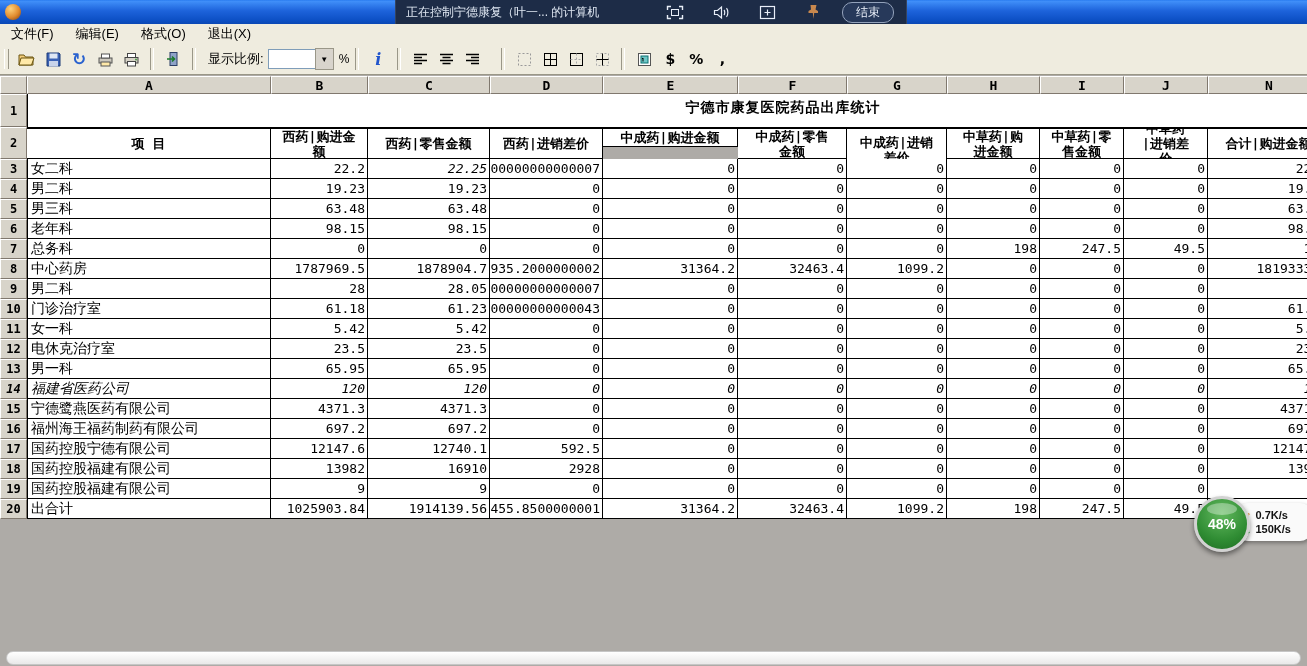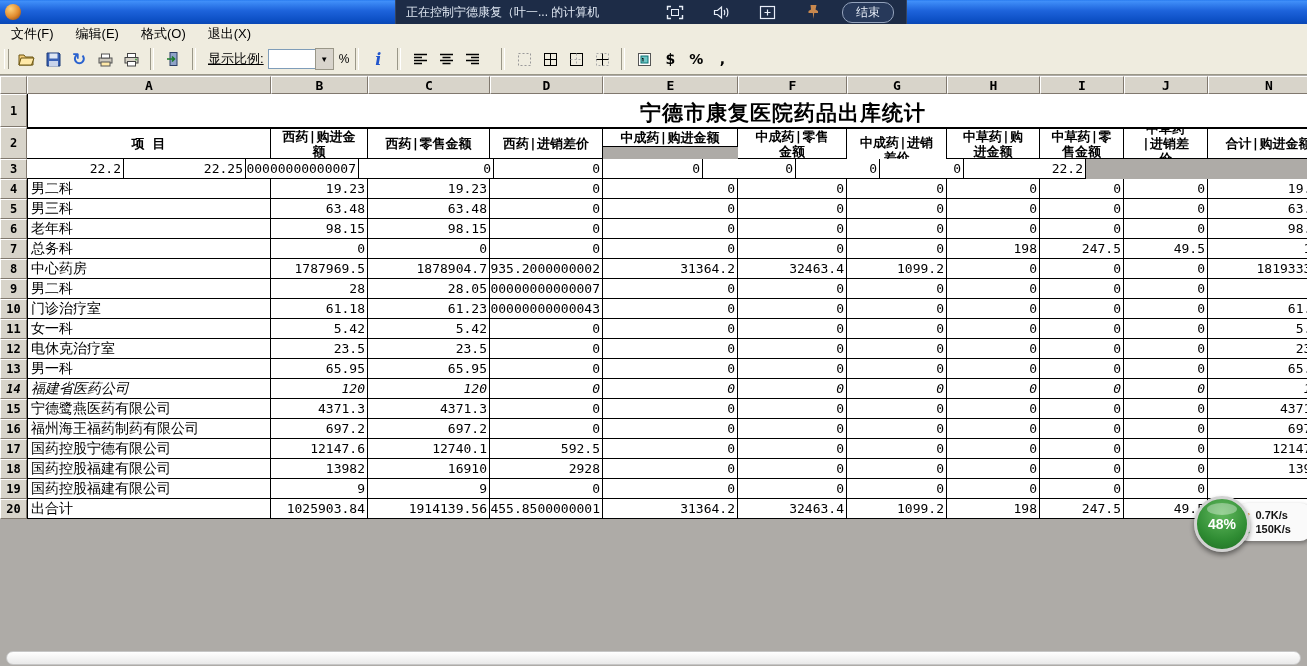--- a/index.html
+++ b/index.html
@@ -28,21 +28,21 @@
   .menu-item{padding:1px 11px;cursor:default;}
 
   
   .toolbar{position:absolute;left:0;top:44px;width:1307px;height:30px;background:#efecdf;
     border-bottom:1px solid #9a9788;display:flex;align-items:center;font-size:13px;}
   .grip{width:3px;height:20px;margin:0 5px 0 4px;border-left:1px solid #fff;border-right:1px solid #9a9788;}
   .tsep{width:2px;height:22px;margin:0 6px;border-left:1px solid #9a9788;border-right:1px solid #fff;}
   .tbtn{width:24px;height:24px;display:flex;align-items:center;justify-content:center;margin:0 1px;cursor:pointer;}
   .tglyph{font-weight:bold;font-size:14px;color:#000;font-family:"DejaVu Sans",sans-serif;}
   .info-i{color:#2255cc;font-family:"DejaVu Serif",serif;font-style:italic;font-weight:bold;font-size:16px;}
-  .zoom-label{margin:0 4px 0 6px;text-decoration:underline;}
+  .zoom-label{margin:0 4px 0 6px;}
   .combo{display:flex;align-items:center;cursor:pointer;}
   .combo-field{width:46px;height:18px;background:#fff;border:1px solid #7f9db9;border-right:none;}
   .combo-btn{width:17px;height:20px;background:#d8d4cc;border:1px solid #9a9788;display:flex;
     align-items:center;justify-content:center;font-size:8px;color:#000;}
   .pct-suffix{margin-left:5px;font-size:12px;}
 
   
   .sheet{position:absolute;left:0;top:76px;width:1307px;height:590px;background:#aeaba7;overflow:hidden;}
   .colheads{display:flex;height:18px;}
   .colhead{box-sizing:border-box;height:18px;background:#d8d4ca;border-top:1px solid #fff;
@@ -52,21 +52,21 @@
   .sheet-row{display:flex;flex:none;}
   .rowhead{box-sizing:border-box;width:27px;background:#d8d4ca;border-top:1px solid #fff;
     border-left:1px solid #fff;border-right:1px solid #80786e;border-bottom:1px solid #80786e;
     display:flex;align-items:center;justify-content:center;
     font-family:"DejaVu Sans Mono",monospace;font-weight:bold;font-size:12px;flex:none;cursor:pointer;}
   .cell{box-sizing:border-box;background:#fff;border-right:1px solid #000;border-bottom:1px solid #000;
     overflow:hidden;display:flex;align-items:center;flex:none;cursor:cell;
     font-family:"DejaVu Sans Mono",monospace;white-space:pre;}
   .title-cell{box-sizing:border-box;background:#fff;border-left:1px solid #000;position:relative;flex:none;cursor:cell;}
   .title-text{position:absolute;left:515px;top:5px;width:480px;text-align:center;
-    font-family:"DejaVu Sans Mono",monospace;font-weight:bold;font-size:21px;letter-spacing:1px;color:#000;}
+    font-family:"DejaVu Sans Mono",monospace;font-weight:bold;font-size:14px;letter-spacing:1px;color:#000;}
   .hcell{justify-content:center;text-align:center;font-weight:bold;font-size:13px;line-height:15px;
     white-space:pre-line;border-top:2px solid #000;}
   .hcell:first-of-type,.acell{border-left:1px solid #000;}
   .acell{justify-content:flex-start;padding:0 3px;font-size:14px;}
   .ncell{justify-content:flex-end;padding:0 2px;font-size:13px;}
 
   
   .hscroll{position:absolute;left:6px;bottom:1px;width:1295px;height:14px;border-radius:7px;
     background:linear-gradient(180deg,#ffffff,#e9e9e9);border:1px solid #c6c6c6;box-sizing:border-box;cursor:pointer;}
 
@@ -286,22 +286,23 @@
 进金额</div>
         <div class="cell hcell" style="width: 84px; height: 32px;">中草药|零
 售金额</div>
         <div class="cell hcell" style="width: 84px; height: 32px;">中草药
 |进销差
 价</div>
         <div class="cell hcell" style="width: 122px; height: 32px;">合计|购进金额</div>
       </div>
       <div class="sheet-row" style="height: 20px;">
         <div class="rowhead" style="height: 20px;">3</div>
+        <div class="cell acell" style="width: 244px; height: 20px;">女二科</div>
         <div class="cell ncell" style="width: 97px; height: 20px;">22.2</div>
-        <div class="cell ncell" style="width: 122px; height: 20px;">22.25</div>
+        <div class="cell ncell" style="width: 122px; height: 20px; font-style: italic;">22.25</div>
         <div class="cell ncell" style="width: 113px; height: 20px;">00000000000007</div>
         <div class="cell ncell" style="width: 135px; height: 20px;">0</div>
         <div class="cell ncell" style="width: 109px; height: 20px;">0</div>
         <div class="cell ncell" style="width: 100px; height: 20px;">0</div>
         <div class="cell ncell" style="width: 93px; height: 20px;">0</div>
         <div class="cell ncell" style="width: 84px; height: 20px;">0</div>
         <div class="cell ncell" style="width: 84px; height: 20px;">0</div>
         <div class="cell ncell" style="width: 122px; height: 20px;">22.2</div>
       </div>
       <div class="sheet-row" style="height: 20px;">

